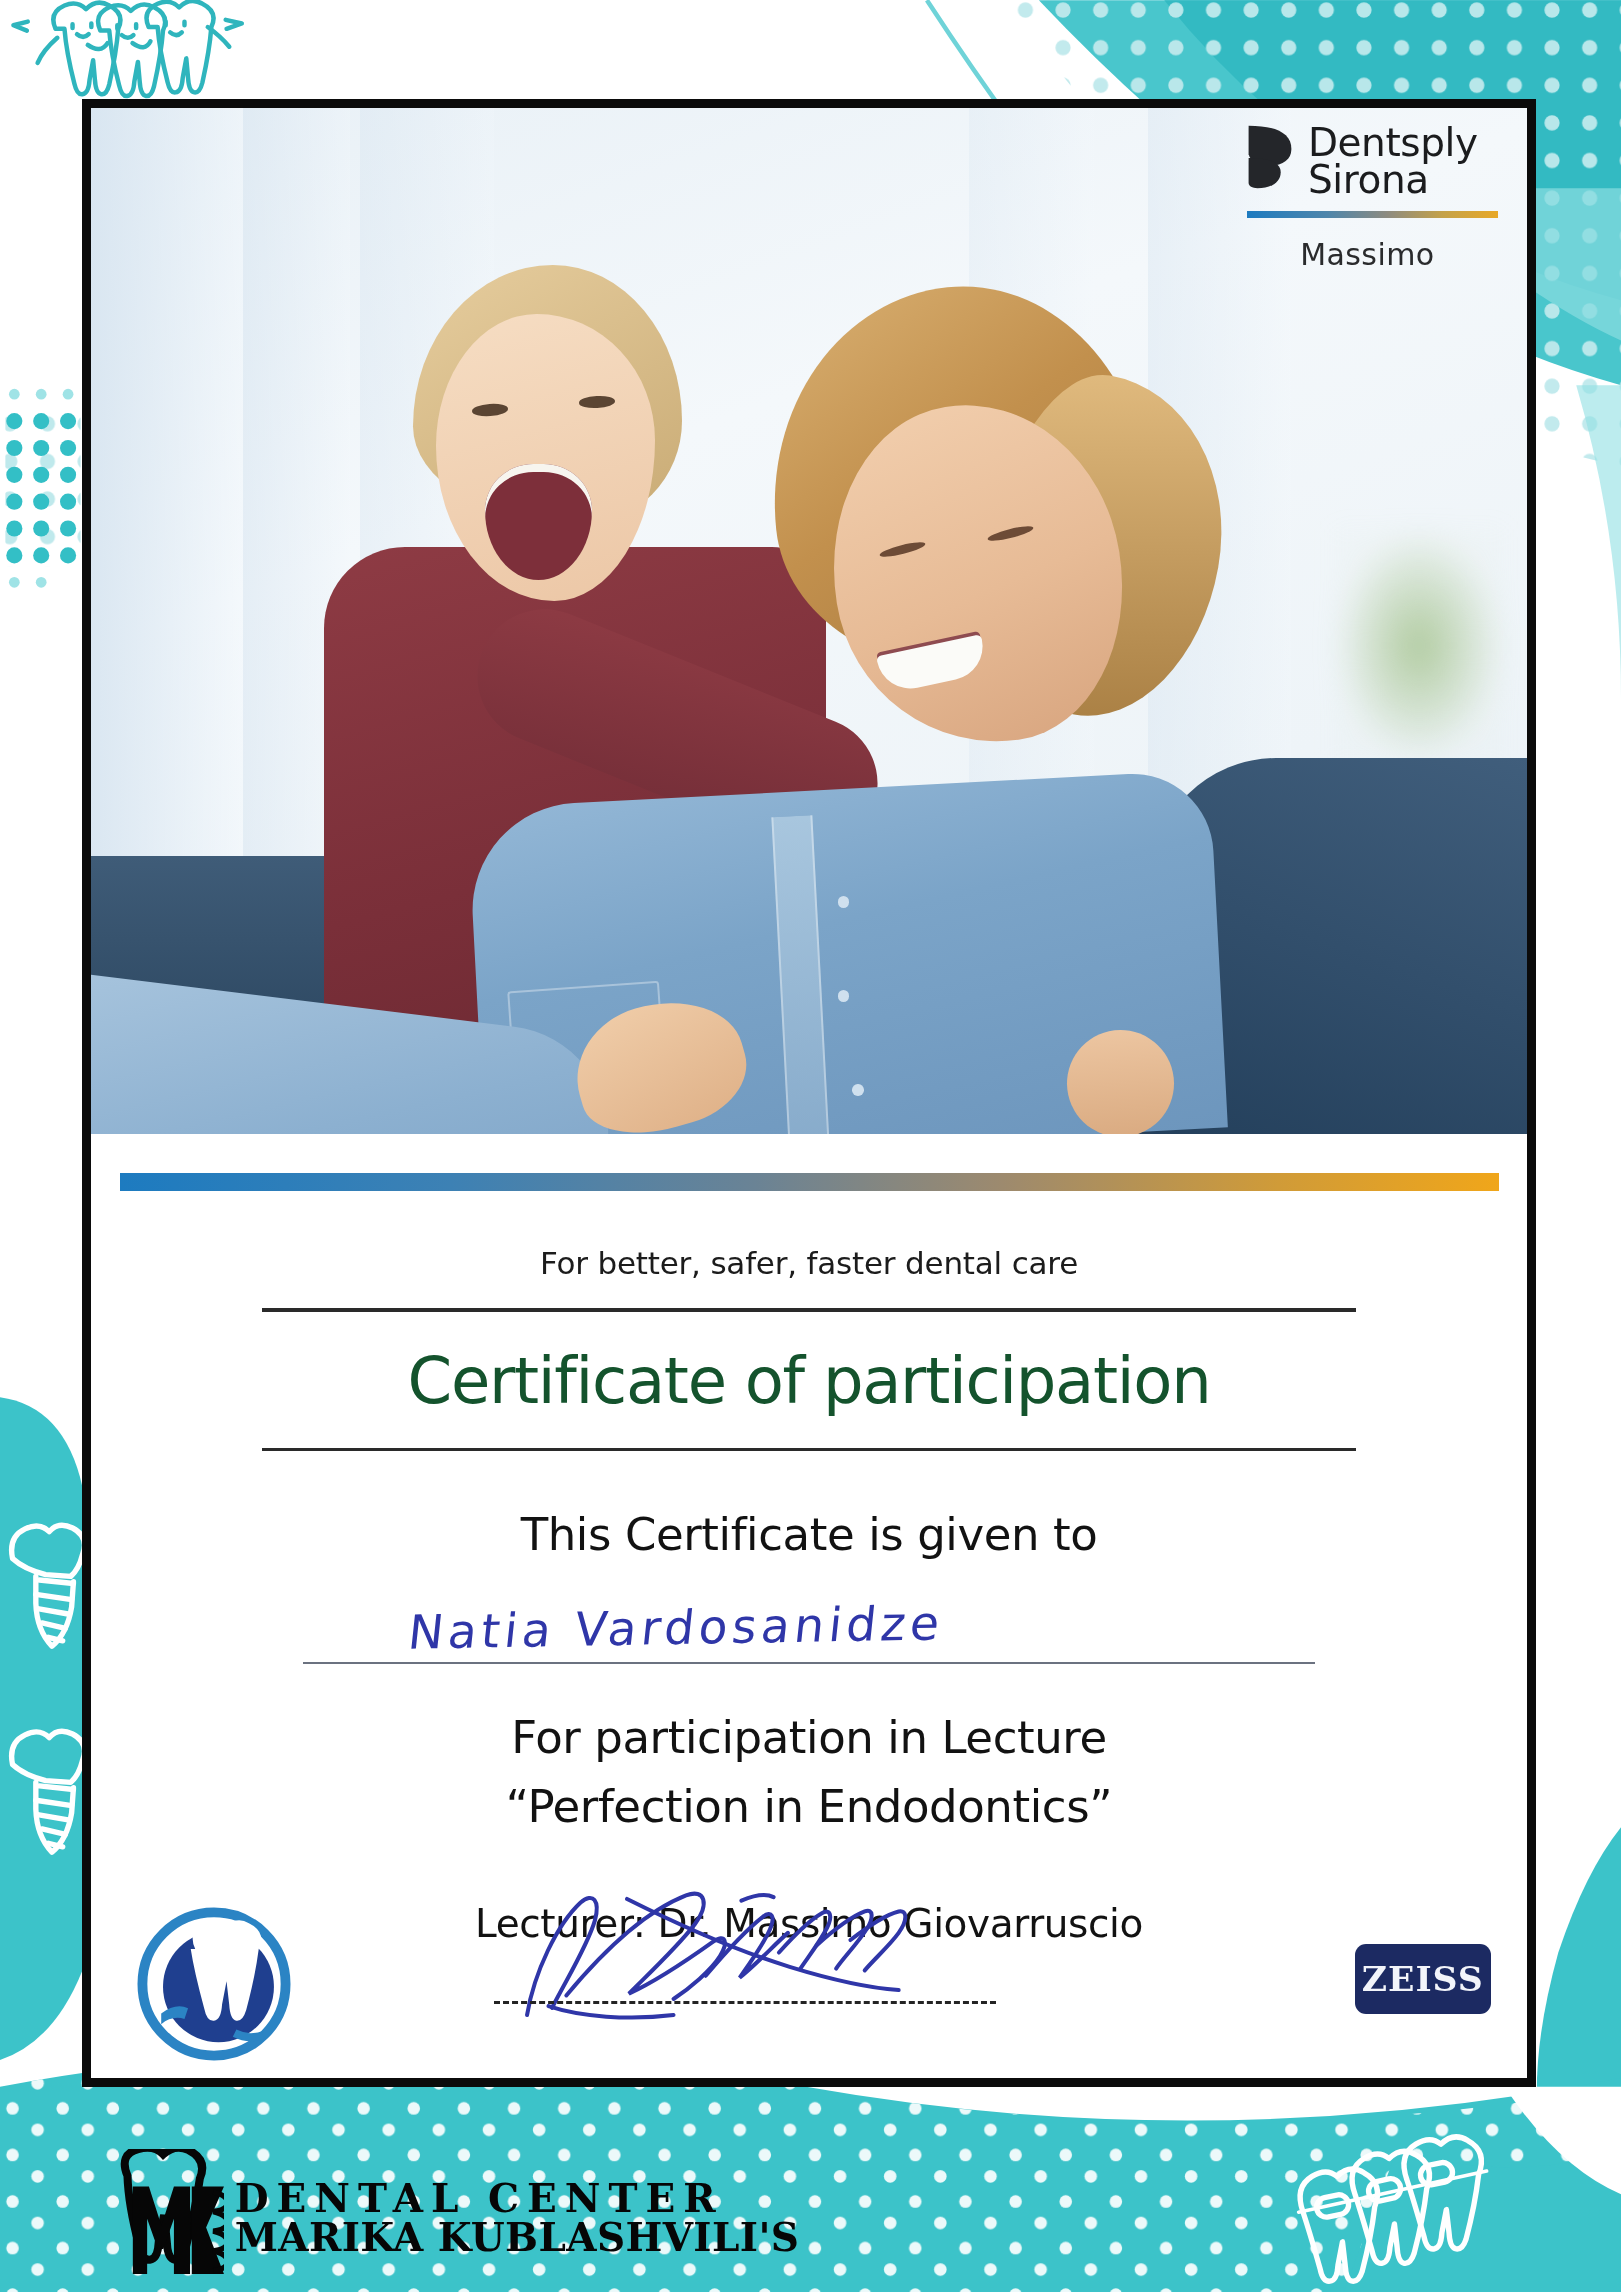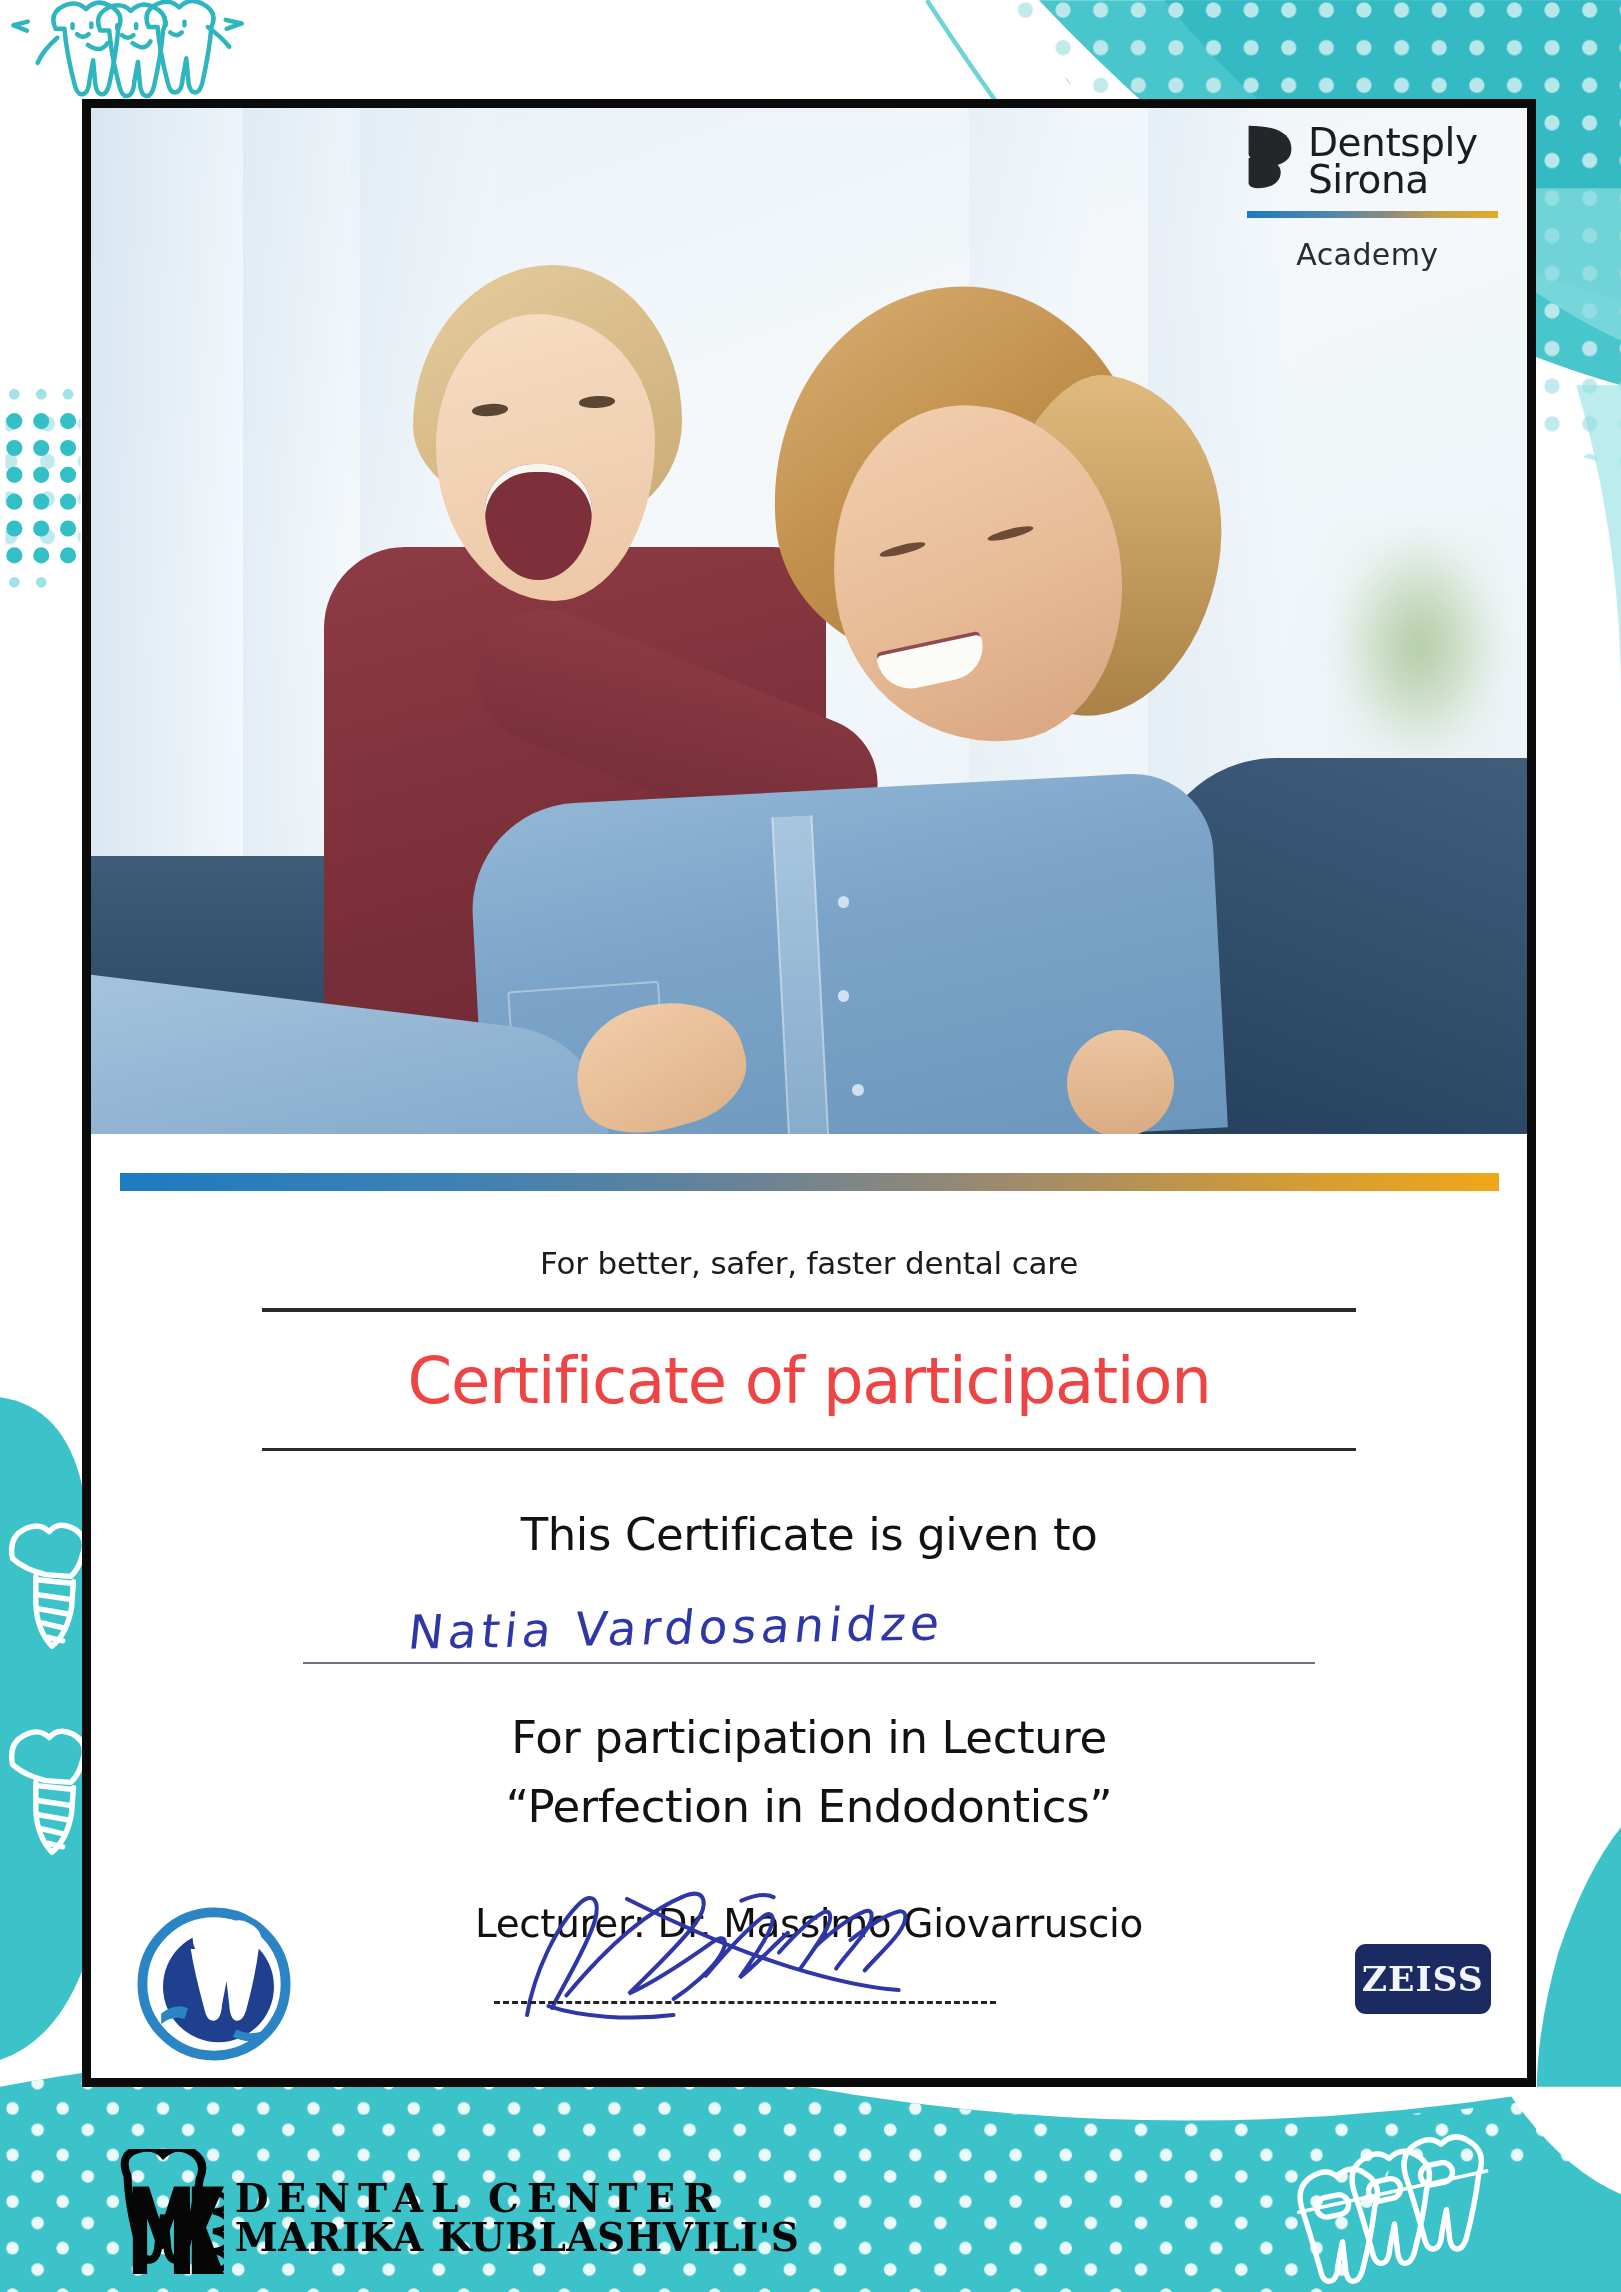--- a/index.html
+++ b/index.html
@@ -234,21 +234,21 @@
     letter-spacing: -0.2px;
     margin-bottom: 27px;
   }
   .hrule {
     width: 1094px; height: 3.6px;
     background: #2a2a2a;
     margin: 0 auto;
   }
   #cert-title {
     font-family: "DejaVu Sans", sans-serif;
-    font-size: 64px; font-weight: 400; color: #ef4444;
+    font-size: 64px; font-weight: 400; color: #14532d;
     letter-spacing: -1.3px;
     margin: 32px 0 30px;
   }
   #given-to {
     font-family: "DejaVu Sans", sans-serif;
     font-size: 45px; color: #121212;
     letter-spacing: -0.4px;
     margin-top: 57px;
   }
   #name-area {
@@ -501,21 +501,21 @@
           <svg class="ds-mark" viewBox="0 0 56 74">
             <path d="M4,2 C34,2 52,10 52,28 C52,40 42,47 26,47 C14,47 6,42 4,34 Z" fill="#24262a"></path>
             <path d="M4,38 C22,38 40,41 40,54 C40,66 28,72 14,72 C8,72 4,70 4,66 Z" fill="#24262a"></path>
           </svg>
           <div class="ds-words">
             <div class="ds-word">Dentsply</div>
             <div class="ds-word">Sirona</div>
           </div>
         </div>
         <div id="ds-rule"></div>
-        <div id="ds-academy">Academy</div>
+        <div id="ds-academy">Massimo</div>
       </div>
     </div>
 
     <div id="gradient-bar"></div>
 
     <div id="cert-body">
 
       <div id="tagline">For better, safer, faster dental care</div>
 
       <div class="hrule"></div>

